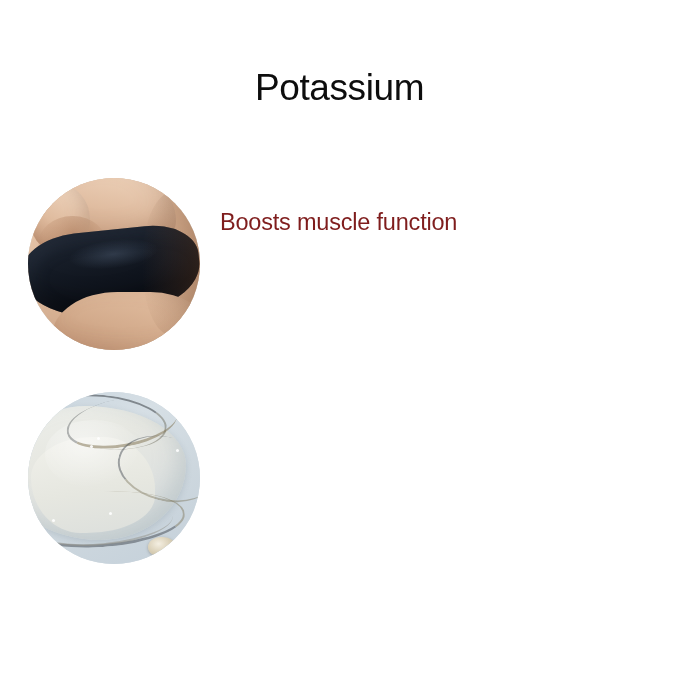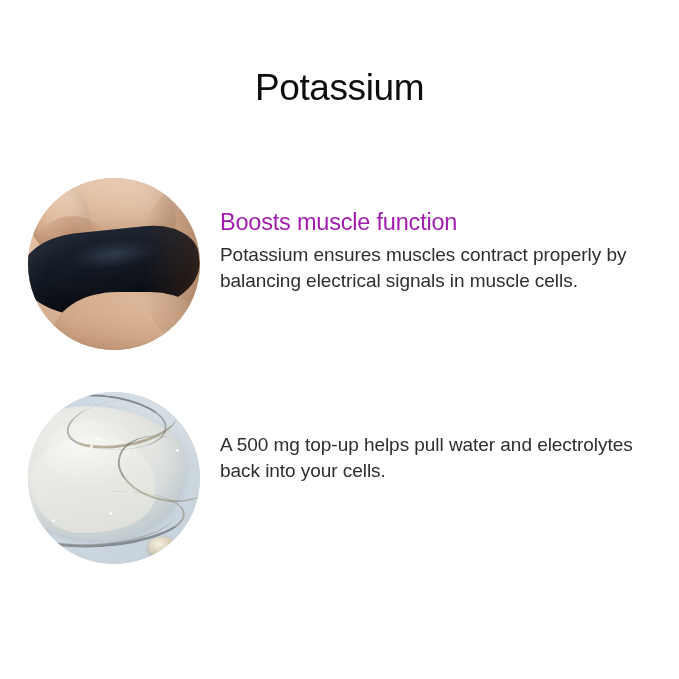--- a/index.html
+++ b/index.html
@@ -289,21 +289,21 @@
   }
   .copy-1 { top: 30px; }
   .copy-2 { top: 40px; }
 
   .feature-heading {
     margin: 0 0 5px 0;
     font-size: 23.5px;
     font-weight: 400;
     line-height: 29px;
     letter-spacing: -0.2px;
-    color: #a21caf;
+    color: #7f1d1d;
   }
   .feature-body {
     margin: 0;
     font-size: 19px;
     font-weight: 400;
     line-height: 26px;
     letter-spacing: -0.05px;
     color: #2e2e2e;
   }
 </style>
@@ -326,21 +326,20 @@
         <div class="neck-shadow"></div>
         <div class="garment"></div>
         <div class="garment-hi"></div>
         <div class="torso-low"></div>
         <div class="shade-right"></div>
       </div>
     </div>
 
     <div class="copy copy-1">
       <h2 class="feature-heading">Boosts muscle function</h2>
-      <p class="feature-body">Potassium ensures muscles contract properly by balancing electrical signals in muscle cells.</p>
     </div>
 
   </section>
 
   <section class="feature feature-2">
 
     <div class="media photo-water">
       <div class="media-inner">
         <div class="w-bg"></div>
         <div class="pool-main"></div>
@@ -354,18 +353,17 @@
         <div class="droplet"></div>
         <div class="spec spec-a"></div>
         <div class="spec spec-b"></div>
         <div class="spec spec-c"></div>
         <div class="spec spec-d"></div>
         <div class="spec spec-e"></div>
       </div>
     </div>
 
     <div class="copy copy-2">
-      <p class="feature-body">A 500 mg top-up helps pull water and electrolytes back into your cells.</p>
     </div>
 
   </section>
 
 </div>
 
 </body></html>

